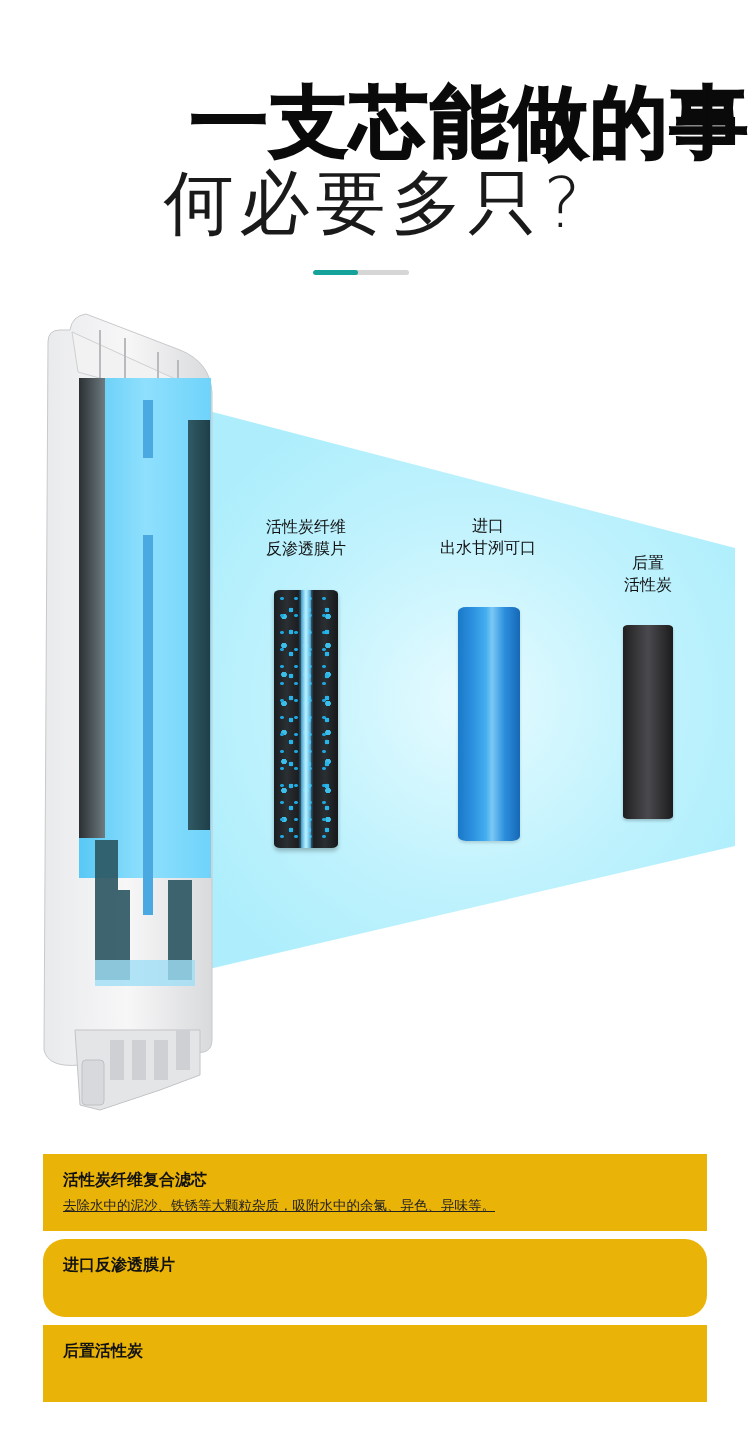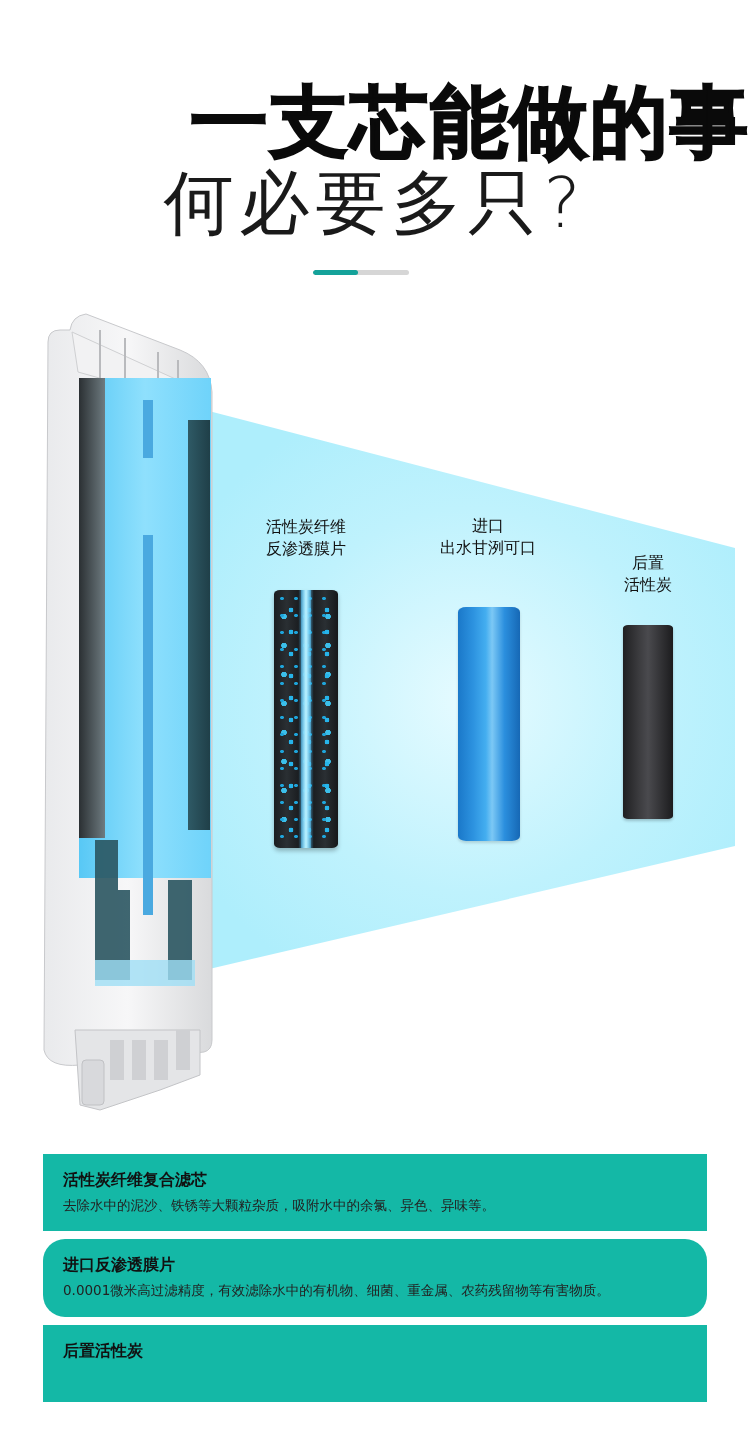--- a/index.html
+++ b/index.html
@@ -56,27 +56,27 @@
       background: linear-gradient(90deg, #1a78c9 0%, #2d93e0 25%, #44aef0 45%, #7cc8f5 55%, #2b8fde 75%, #1668b5 100%);
       box-shadow: 0 2px 3px rgba(0,0,0,0.15);
     }
     .cart-3 {
       left: 623px; top: 625px; width: 50px; height: 194px; border-radius: 5px/3px;
       background: linear-gradient(90deg, #1f1f21 0%, #3a3a3d 30%, #4a4a4e 50%, #333336 75%, #1c1c1e 100%);
       box-shadow: 0 2px 3px rgba(0,0,0,0.2);
     }
 
     .info-box {
-      position: absolute; left: 43px; width: 664px; background: #14b8a6;
+      position: absolute; left: 43px; width: 664px; background: #eab308;
     }
     .info-title {
       position: absolute; left: 20px; top: 15px; font-size: 16px; font-weight: 700; color: #111; line-height: 22px;
     }
     .info-desc {
-      position: absolute; left: 20px; top: 41px; font-size: 13.5px; color: #222; line-height: 20px; white-space: nowrap;
+      position: absolute; left: 20px; top: 41px; font-size: 13.5px; color: #222; line-height: 20px; white-space: nowrap; text-decoration: underline;
     }
   </style>
 </head>
 <body>
 
 <div class="headline">一支芯能做的事</div>
 <div class="subline">何必要多只?</div>
 <div class="progress">
   <div class="fill"></div>
 </div>
@@ -160,17 +160,16 @@
 </div>
 <div class="cart cart-2"></div>
 <div class="cart cart-3"></div>
 
 <div class="info-box" style="top:1154px; height:77px;">
   <div class="info-title">活性炭纤维复合滤芯</div>
   <div class="info-desc">去除水中的泥沙、铁锈等大颗粒杂质，吸附水中的余氯、异色、异味等。</div>
 </div>
 <div class="info-box" style="top:1239px; height:78px;border-radius:22px;">
   <div class="info-title">进口反渗透膜片</div>
-  <div class="info-desc">0.0001微米高过滤精度，有效滤除水中的有机物、细菌、重金属、农药残留物等有害物质。</div>
 </div>
 <div class="info-box" style="top:1325px; height:77px;text-align:right;">
   <div class="info-title">后置活性炭</div>
 </div>
 
 </body></html>

